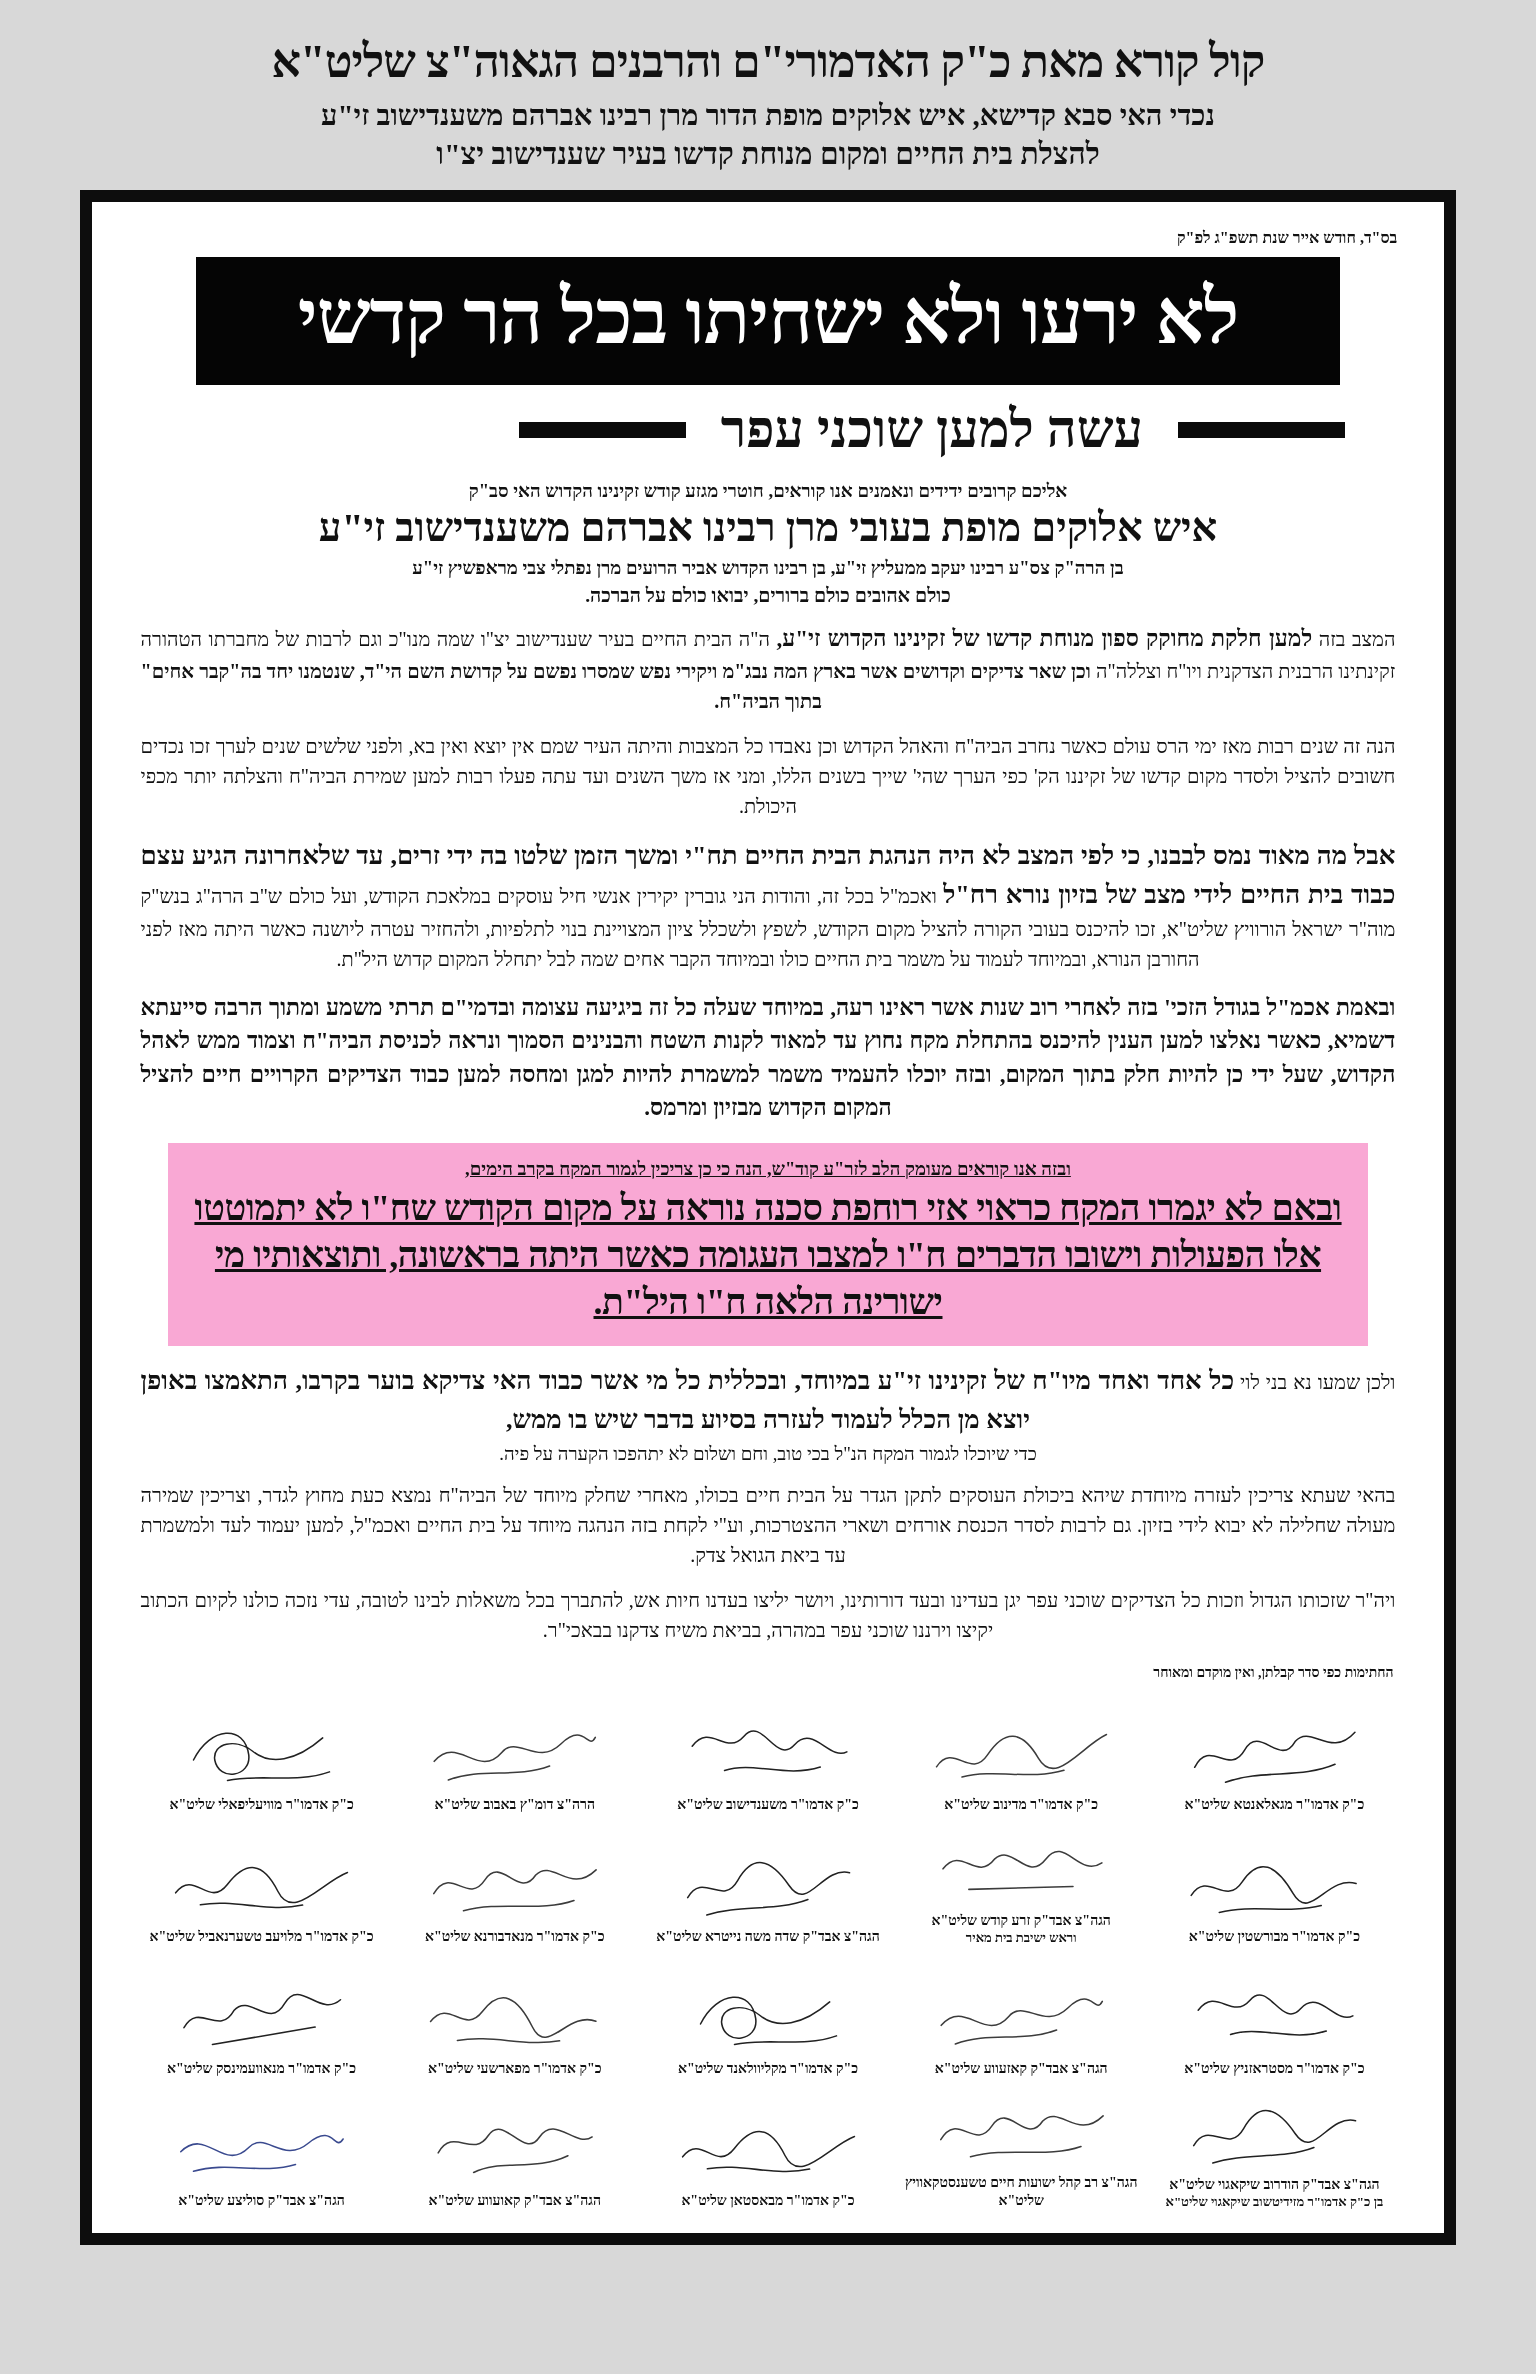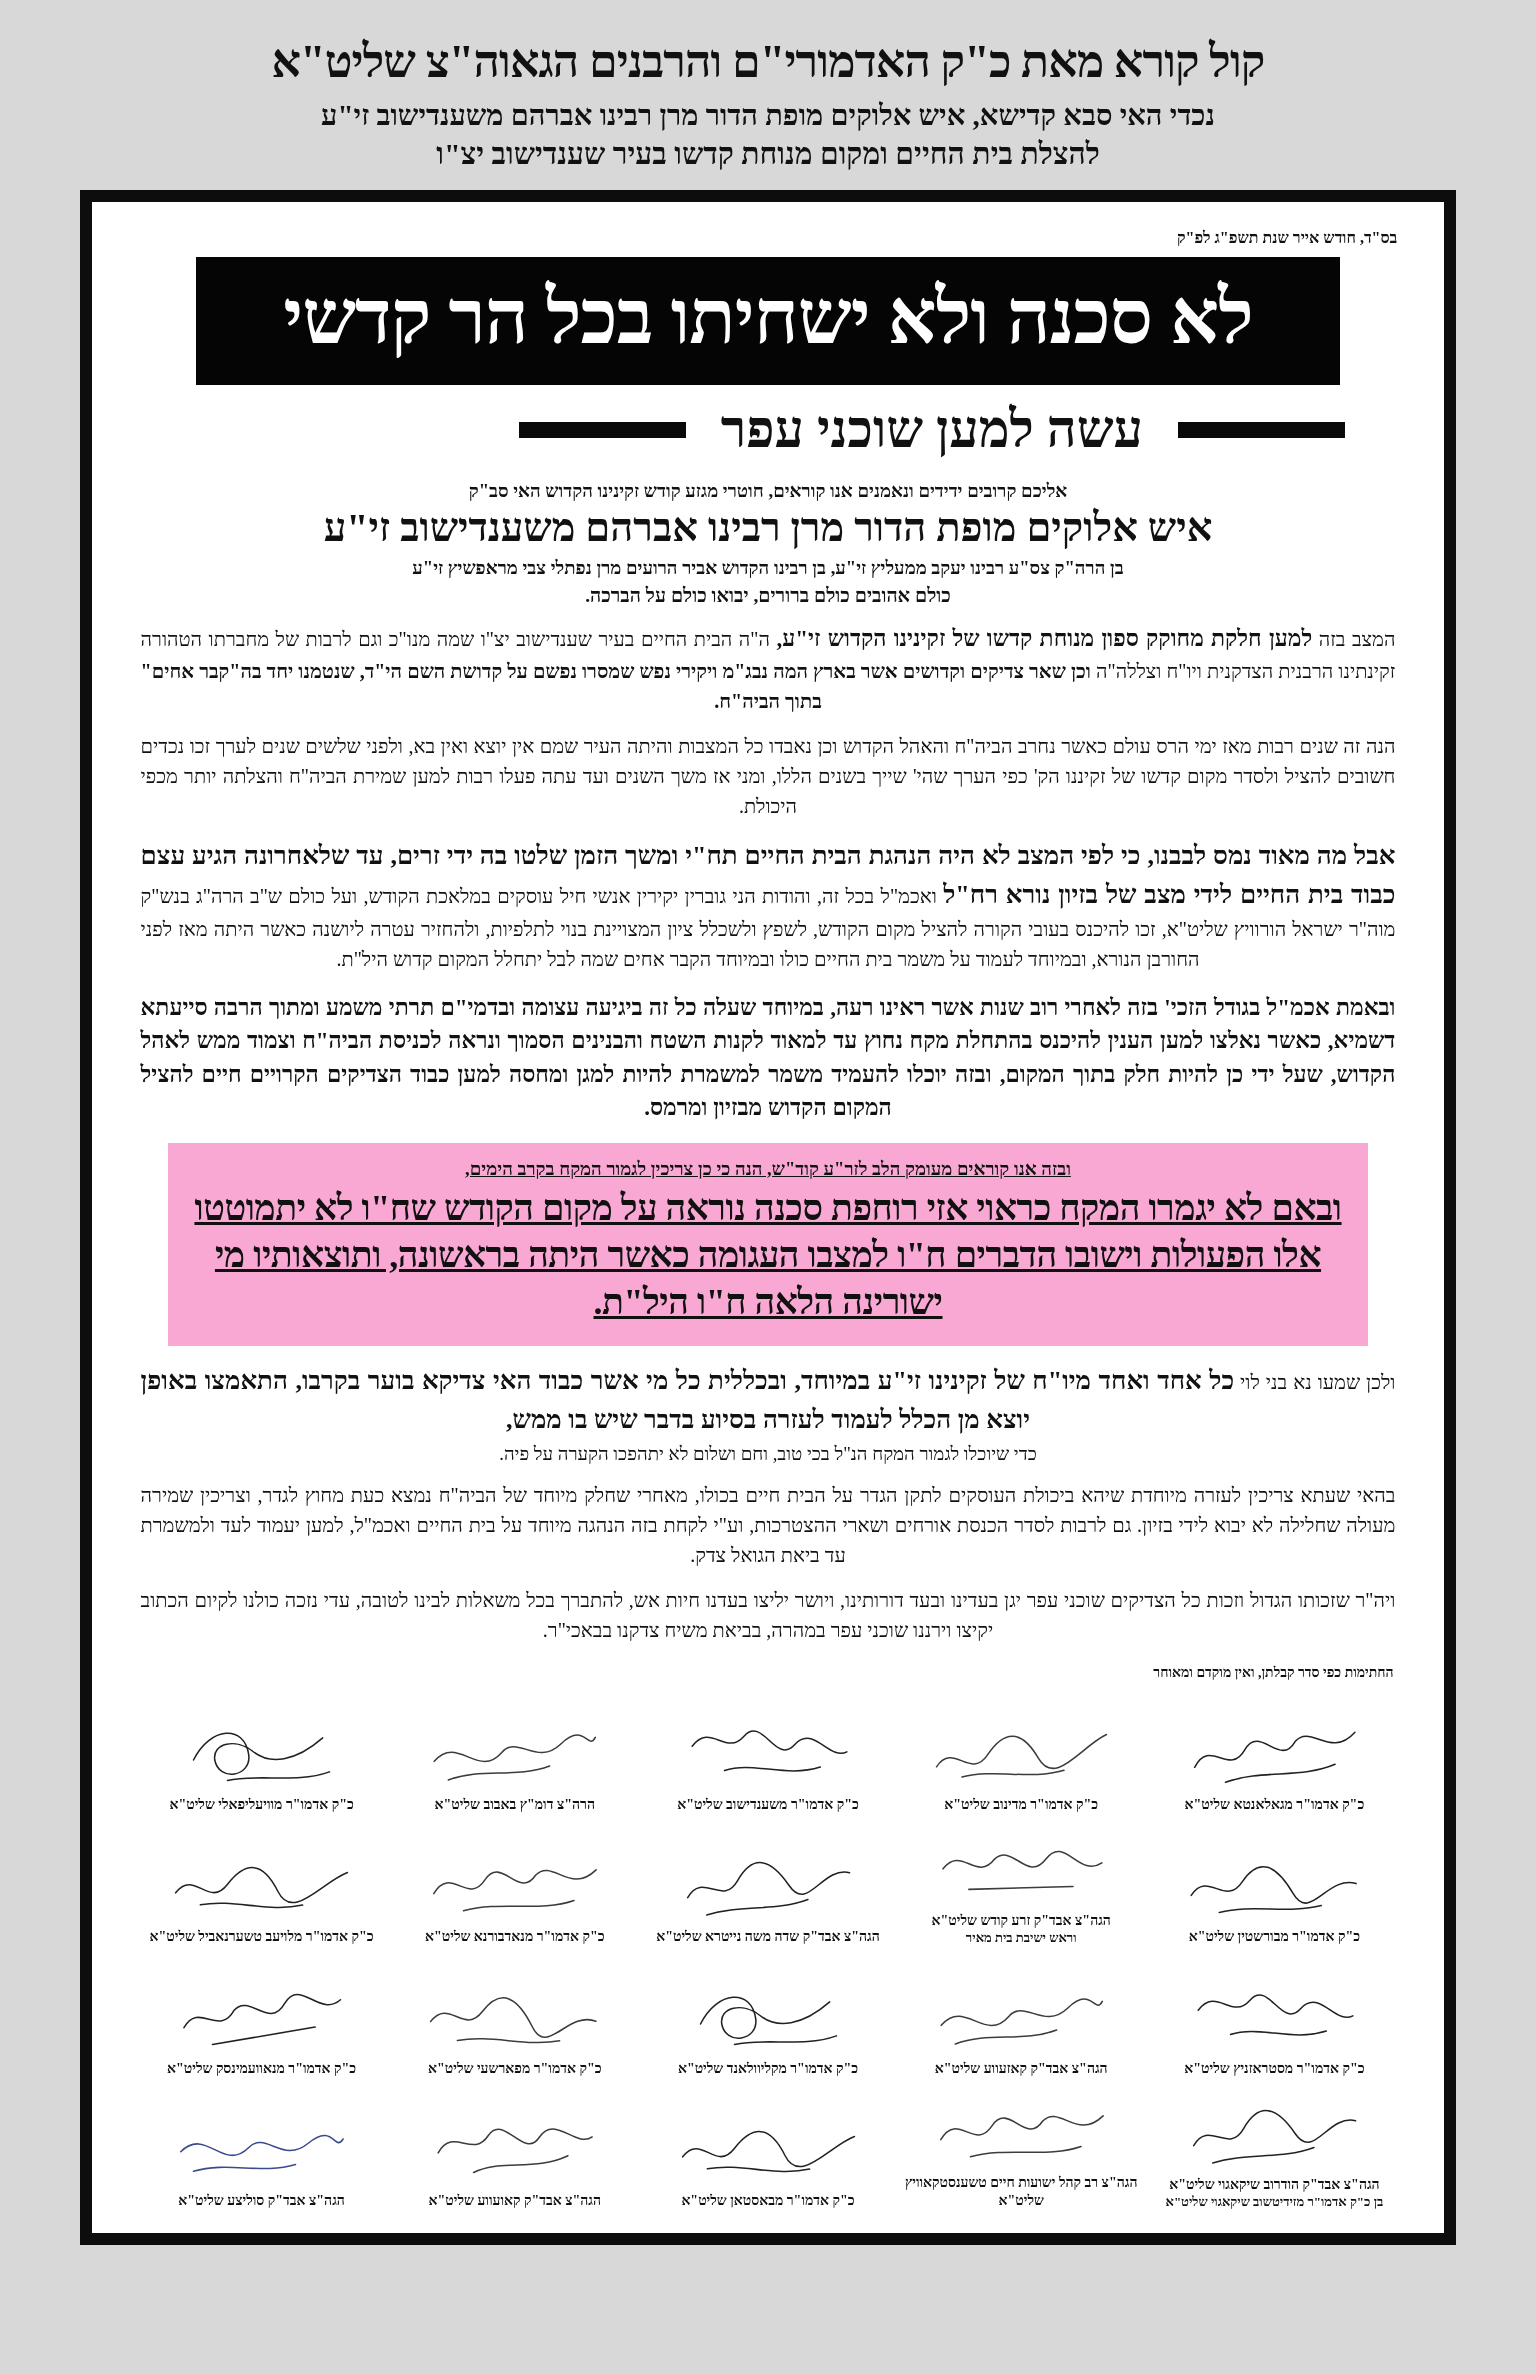--- a/index.html
+++ b/index.html
@@ -96,31 +96,31 @@
 <div class="top-header">
   <div class="h-line1">קול קורא מאת כ"ק האדמורי"ם והרבנים הגאוה"צ שליט"א</div>
   <div class="h-line2">נכדי האי סבא קדישא, איש אלוקים מופת הדור מרן רבינו אברהם משענדישוב זי"ע</div>
   <div class="h-line3">להצלת בית החיים ומקום מנוחת קדשו בעיר שענדישוב יצ"ו</div>
 </div>
 
 <div class="frame">
   <div class="date-line">בס"ד, חודש אייר שנת תשפ"ג לפ"ק</div>
 
   <div class="banner">
-    <span>לא סכנה ולא ישחיתו בכל הר קדשי</span>
+    <span>לא ירעו ולא ישחיתו בכל הר קדשי</span>
   </div>
 
   <div class="subtitle-row">
     <div class="subtitle-bar"></div>
     <div class="subtitle-text">עשה למען שוכני עפר</div>
     <div class="subtitle-bar"></div>
   </div>
 
   <div class="intro-line center">אליכם קרובים ידידים ונאמנים אנו קוראים, חוטרי מגזע קודש זקינינו הקדוש האי סב"ק</div>
-  <div class="name-line center">איש אלוקים מופת הדור מרן רבינו אברהם משענדישוב זי"ע</div>
+  <div class="name-line center">איש אלוקים מופת בעובי מרן רבינו אברהם משענדישוב זי"ע</div>
   <div class="lineage-line center">בן הרה"ק צס"ע רבינו יעקב ממעליץ זי"ע, בן רבינו הקדוש אביר הרועים מרן נפתלי צבי מראפשיץ זי"ע</div>
   <div class="blessing-line center">כולם אהובים כולם ברורים, יבואו כולם על הברכה.</div>
 
   <p class="body-par"><span>המצב בזה </span><span class="lead-bold">למען חלקת מחוקק ספון מנוחת קדשו של זקינינו הקדוש זי"ע,</span><span> ה"ה הבית החיים בעיר שענדישוב יצ"ו שמה מנו"כ וגם לרבות של מחברתו הטהורה זקינתינו הרבנית הצדקנית ויו"ח וצללה"ה </span><span class="b">וכן שאר צדיקים וקדושים אשר בארץ המה נבג"מ ויקירי נפש שמסרו נפשם על קדושת השם הי"ד, שנטמנו יחד בה"קבר אחים" בתוך הביה"ח.</span></p>
 
   <p class="body-par">הנה זה שנים רבות מאז ימי הרס עולם כאשר נחרב הביה"ח והאהל הקדוש וכן נאבדו כל המצבות והיתה העיר שמם אין יוצא ואין בא, ולפני שלשים שנים לערך זכו נכדים חשובים להציל ולסדר מקום קדשו של זקיננו הק' כפי הערך שהי' שייך בשנים הללו, ומני אז משך השנים ועד עתה פעלו רבות למען שמירת הביה"ח והצלתה יותר מכפי היכולת.</p>
 
   <p class="body-par"><span class="big-bold">אבל מה מאוד נמס לבבנו, כי לפי המצב לא היה הנהגת הבית החיים תח"י ומשך הזמן שלטו בה ידי זרים, עד שלאחרונה הגיע עצם כבוד בית החיים לידי מצב של בזיון נורא רח"ל</span><span> ואכמ"ל בכל זה, והודות הני גוברין יקירין אנשי חיל עוסקים במלאכת הקודש, ועל כולם ש"ב הרה"ג בנש"ק מוה"ר ישראל הורוויץ שליט"א, זכו להיכנס בעובי הקורה להציל מקום הקודש, לשפץ ולשכלל ציון המצויינת בנוי לתלפיות, ולהחזיר עטרה ליושנה כאשר היתה מאז לפני החורבן הנורא, ובמיוחד לעמוד על משמר בית החיים כולו ובמיוחד הקבר אחים שמה לבל יתחלל המקום קדוש היל"ת.</span></p>
 
   <p class="par-bold">ובאמת אכמ"ל בגודל הזכי' בזה לאחרי רוב שנות אשר ראינו רעה, במיוחד שעלה כל זה ביגיעה עצומה ובדמי"ם תרתי משמע ומתוך הרבה סייעתא דשמיא, כאשר נאלצו למען הענין להיכנס בהתחלת מקח נחוץ עד למאוד לקנות השטח והבנינים הסמוך ונראה לכניסת הביה"ח וצמוד ממש לאהל הקדוש, שעל ידי כן להיות חלק בתוך המקום, ובזה יוכלו להעמיד משמר למשמרת להיות למגן ומחסה למען כבוד הצדיקים הקרויים חיים להציל המקום הקדוש מבזיון ומרמס.</p>

